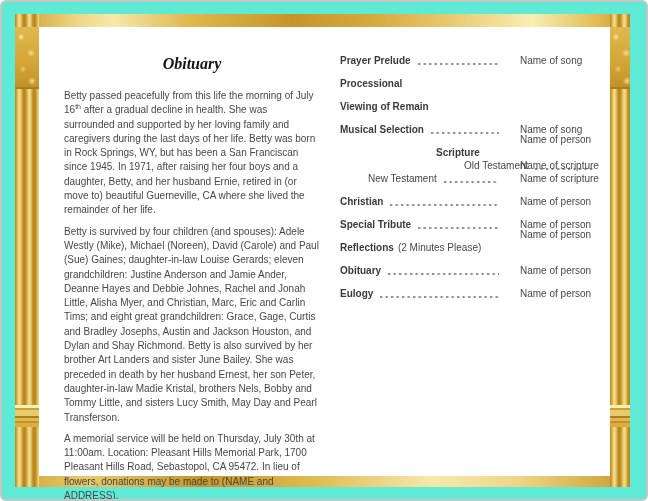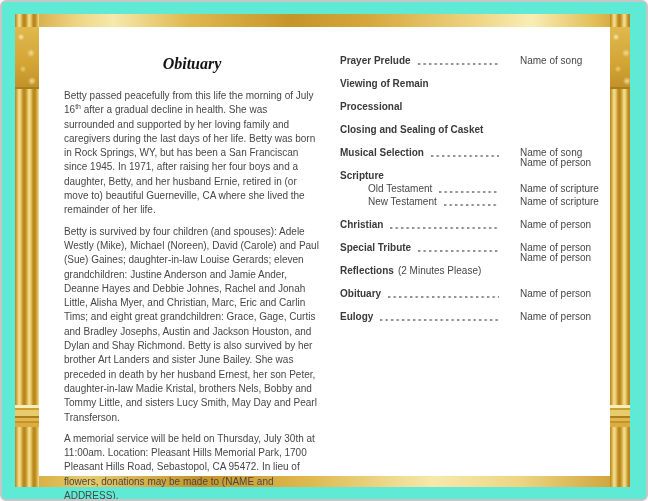--- a/index.html
+++ b/index.html
@@ -70,21 +70,21 @@
   }
   .col-obituary h2.col-title { margin-bottom: 15px; }
   .col-order    h2.col-title { margin-bottom: 26px; }
   .obit-p {
     font-size: 10px; line-height: 14.3px; color: #474747;
     margin-bottom: 7px; text-align: left;
   }
   .obit-p sup { font-size: 7px; line-height: 0; }
   
   .os-row { position: relative; line-height: 13px; margin-bottom: 10px; font-size: 10px; color: #3d3d3d; }
-  .os-row.mb0 { margin-bottom: 0; }
+  .os-row.mb0 { margin-bottom: 0; text-align: right; }
   .os-lead { display: inline-flex; width: 166px; align-items: flex-end; }
   .os-sub .os-lead { padding-left: 28px; }
   .os-label { font-weight: bold; white-space: nowrap; color: #3a3a3a; }
   .os-sub .os-label { font-weight: normal; color: #474747; }
   .os-note { font-weight: normal; color: #474747; margin-left: 4px; white-space: nowrap; }
   .os-dots {
     flex: 1; height: 4px; margin: 0 7px 1px 7px;
     background-image: radial-gradient(circle at 1.2px 2px, #8f8f8f 1px, transparent 1.45px);
     background-size: 5.5px 4px;
     background-repeat: repeat-x;
@@ -121,35 +121,30 @@
       <div class="os-row">
         <span class="os-lead">
             <span class="os-label">Prayer Prelude</span>
             <span class="os-dots"></span>
           </span>
         <span class="os-value">Name of song</span>
       </div>
 
       <div class="os-row">
         <span class="os-lead">
+            <span class="os-label">Processional</span>
+          </span>
+      </div>
+
+      <div class="os-row">
+        <span class="os-lead">
             <span class="os-label">Viewing of Remain</span>
           </span>
       </div>
 
-      <div class="os-row">
-        <span class="os-lead">
-            <span class="os-label">Processional</span>
-          </span>
-      </div>
-
-      <div class="os-row">
-        <span class="os-lead">
-            <span class="os-label">Closing and Sealing of Casket</span>
-          </span>
-      </div>
 
       <div class="os-row">
         <span class="os-lead">
             <span class="os-label">Musical Selection</span>
             <span class="os-dots"></span>
           </span>
         <span class="os-value">Name of song</span>
       </div>
 
       <div class="os-row">

